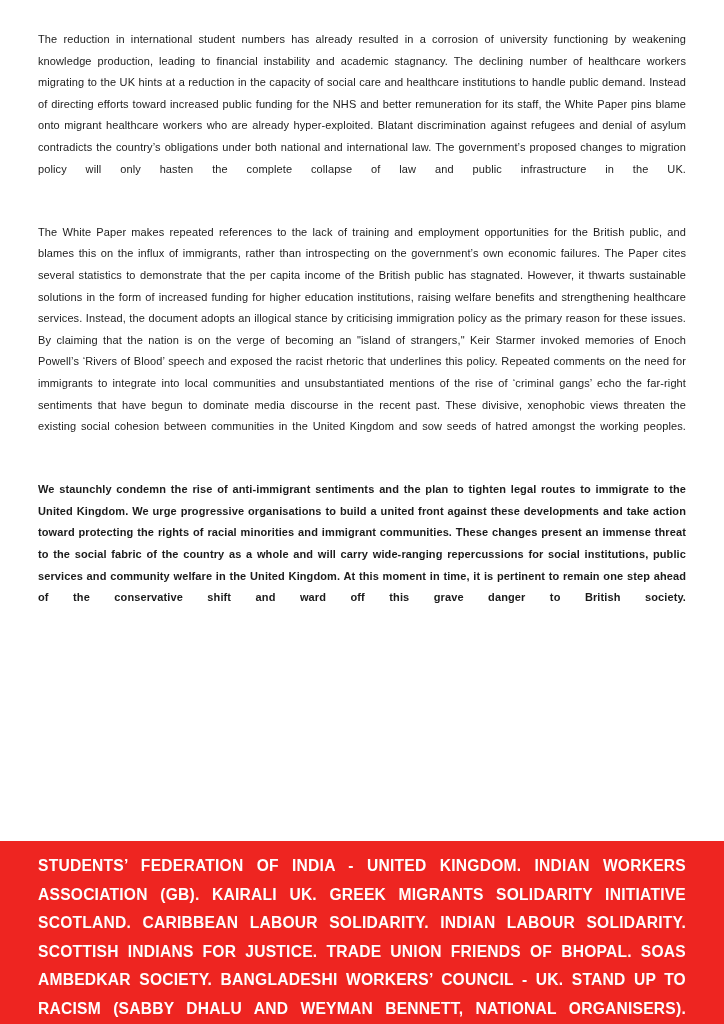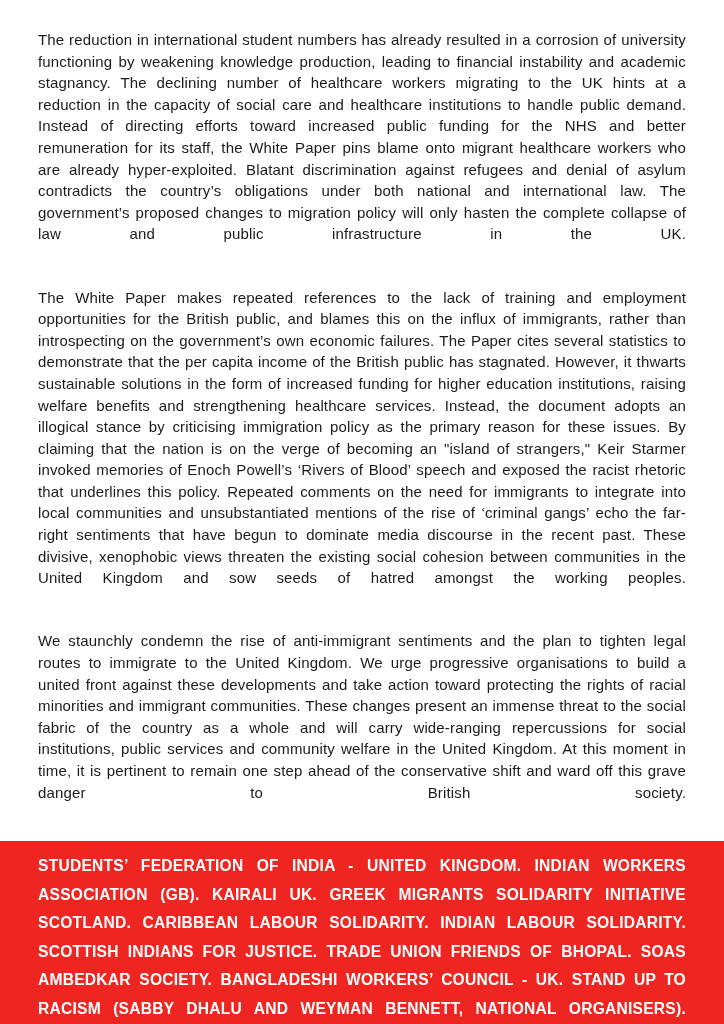--- a/index.html
+++ b/index.html
@@ -21,30 +21,31 @@
     box-sizing: border-box;
   }
   .body-copy {
     position: absolute;
     left: 38px;
     top: 29px;
     width: 648px;
   }
   .para {
     margin: 0 0 20px 0;
-    font-size: 15px;
+    font-size: 11px;
     line-height: 21.6px;
     text-align: justify;
     text-justify: inter-word;
     color: #1b1b1b;
     letter-spacing: 0.01em;
     word-spacing: 0.02em;
   }
   .para:last-child {
     margin-bottom: 0;
+    font-weight: bold;
   }
   .signatories-block {
     position: absolute;
     left: 0;
     top: 841px;
     width: 724px;
     height: 183px;
     background: #ee2521;
   }
   .signatories-text {

